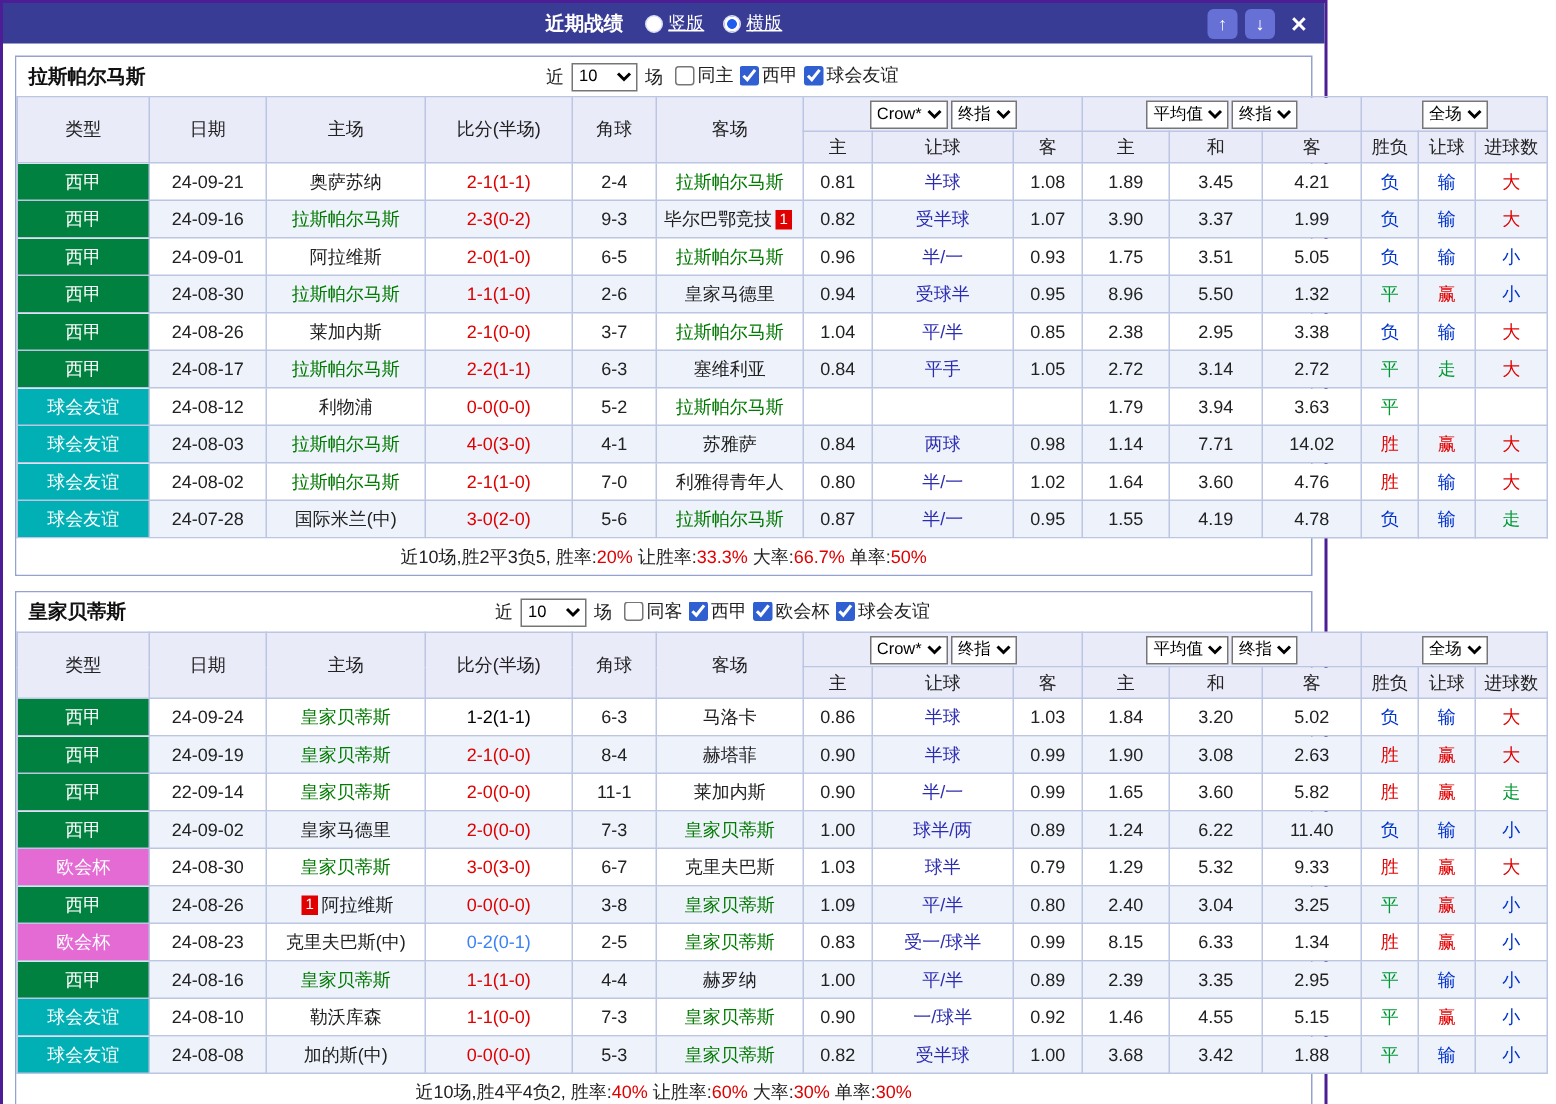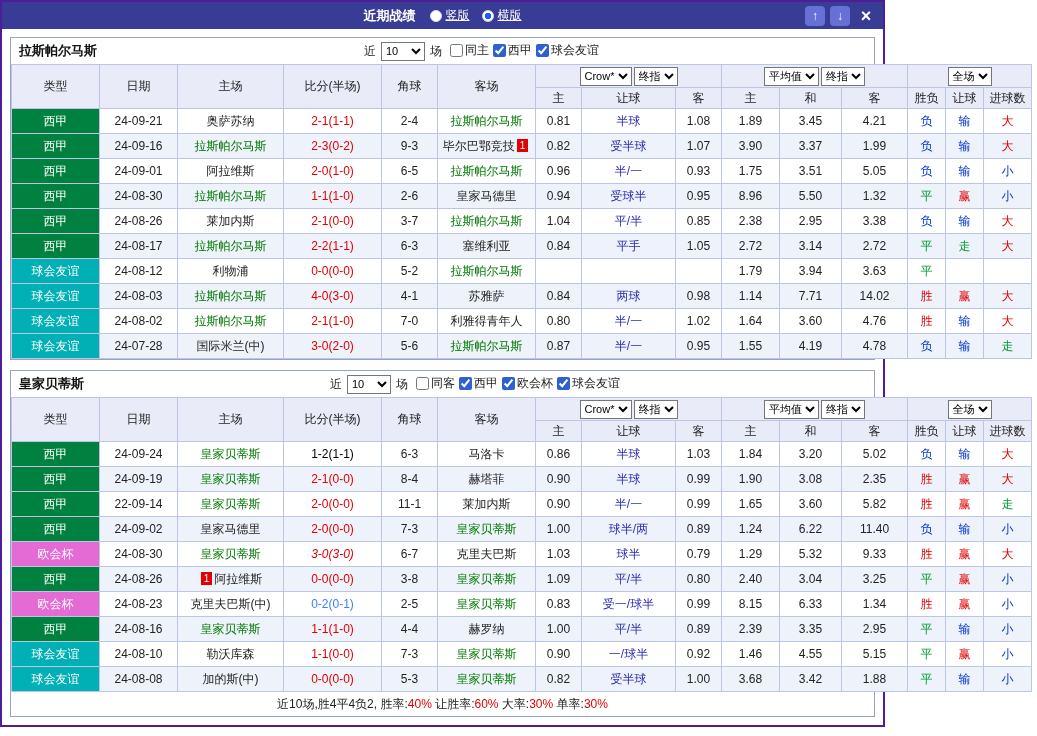--- a/index.html
+++ b/index.html
@@ -331,20 +331,21 @@
     <td>0.95</td>
     <td>1.55</td>
     <td>4.19</td>
     <td>4.78</td>
     <td style="color: rgb(0, 51, 204);">负</td>
     <td style="color: rgb(0, 51, 204);">输</td>
     <td style="color: rgb(0, 153, 51);">走</td>
   </tr>
 </tbody>
     </table>
+    <div class="summary"><span>近10场,胜2平3负5, 胜率:</span><span class="red">20%</span><span> 让胜率:</span><span class="red">33.3%</span><span> 大率:</span><span class="red">66.7%</span><span> 单率:</span><span class="red">50%</span></div>
   </section>
 
   <section class="team-section">
     <div class="section-bar">
       <span class="team-name">皇家贝蒂斯</span>
       <span class="filter">
         <span>近</span>
         <select class="count-select"><option>10</option></select>
         <span>场</span>
         <span><label class="cb"><input type="checkbox" style="">同客</label><label class="cb"><input type="checkbox" checked="" style="">西甲</label><label class="cb"><input type="checkbox" checked="" style="">欧会杯</label><label class="cb"><input type="checkbox" checked="" style="">球会友谊</label></span>
@@ -416,21 +417,21 @@
     <td>24-09-19</td>
     <td><span style="color: rgb(0, 122, 0);">皇家贝蒂斯</span></td>
     <td class="score-cell" style="color: rgb(224, 0, 0);">2-1(0-0)</td>
     <td>8-4</td>
     <td><span>赫塔菲</span></td>
     <td>0.90</td>
     <td style="color: rgb(45, 45, 176);">半球</td>
     <td>0.99</td>
     <td>1.90</td>
     <td>3.08</td>
-    <td>2.35</td>
+    <td>2.63</td>
     <td style="color: rgb(224, 0, 0);">胜</td>
     <td style="color: rgb(224, 0, 0);">赢</td>
     <td style="color: rgb(224, 0, 0);">大</td>
   </tr>
 
   <tr class="match-row">
     <td class="type-cell" style="background: rgb(0, 129, 63);">西甲</td>
     <td>22-09-14</td>
     <td><span style="color: rgb(0, 122, 0);">皇家贝蒂斯</span></td>
     <td class="score-cell" style="color: rgb(224, 0, 0);">2-0(0-0)</td>
@@ -462,21 +463,21 @@
     <td>11.40</td>
     <td style="color: rgb(0, 51, 204);">负</td>
     <td style="color: rgb(0, 51, 204);">输</td>
     <td style="color: rgb(0, 51, 204);">小</td>
   </tr>
 
   <tr class="match-row">
     <td class="type-cell" style="background: rgb(228, 106, 212);">欧会杯</td>
     <td>24-08-30</td>
     <td><span style="color: rgb(0, 122, 0);">皇家贝蒂斯</span></td>
-    <td class="score-cell" style="color: rgb(224, 0, 0); font-style: italic;">3-0(3-0)</td>
+    <td class="score-cell" style="color: rgb(224, 0, 0);">3-0(3-0)</td>
     <td>6-7</td>
     <td><span>克里夫巴斯</span></td>
     <td>1.03</td>
     <td style="color: rgb(45, 45, 176);">球半</td>
     <td>0.79</td>
     <td>1.29</td>
     <td>5.32</td>
     <td>9.33</td>
     <td style="color: rgb(224, 0, 0);">胜</td>
     <td style="color: rgb(224, 0, 0);">赢</td>

